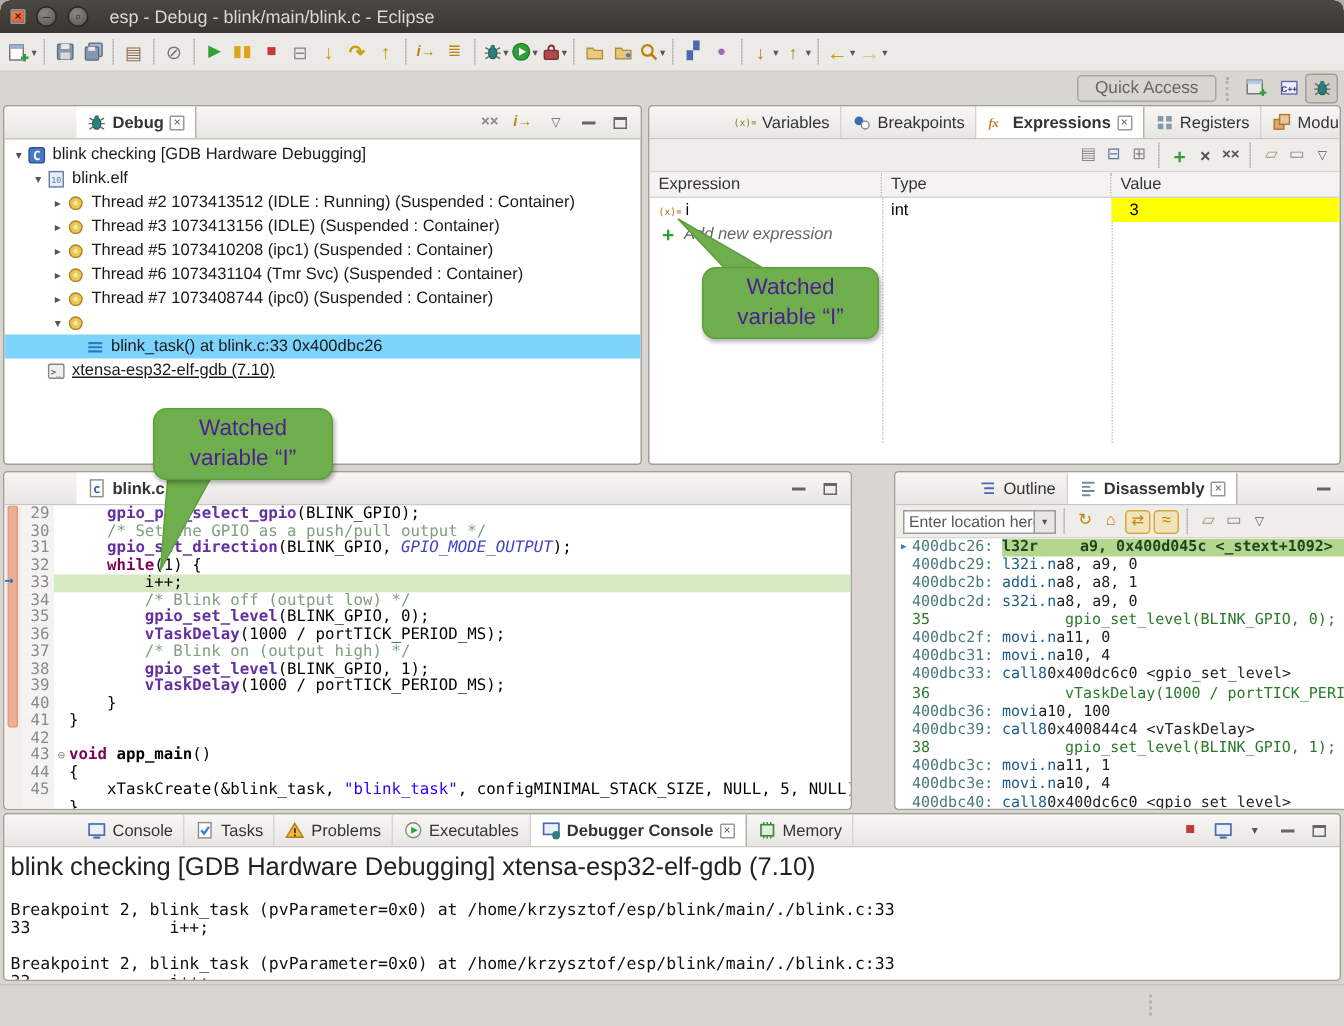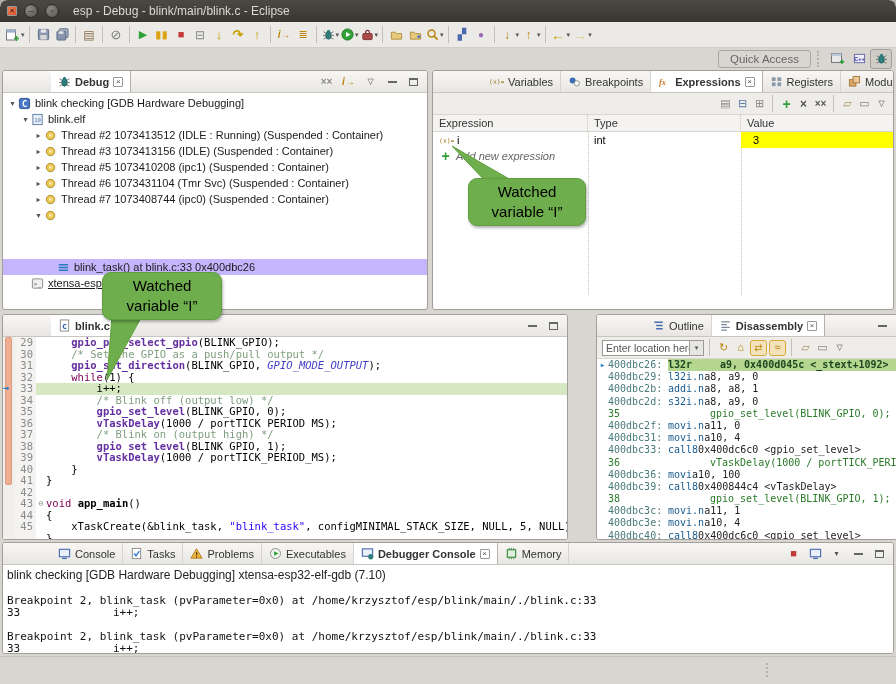--- a/index.html
+++ b/index.html
@@ -47,21 +47,21 @@
     border:1px solid #999; font-size:8px; line-height:8px; color:#555; font-weight:normal; border-radius:1px; }
   .g { display:inline-flex; align-items:center; justify-content:center; min-width:15px; height:16px; line-height:1; }
   .ic { display:inline-flex; align-items:center; justify-content:center; }
   .pressed { background:#f3e3bb; border:1px solid #d8a838; border-radius:3px; }
 
   
   .tree { font-size:11px; color:#1a1a1a; padding-top:2px; }
   .trow { display:flex; align-items:center; height:16px; white-space:nowrap; overflow:hidden; }
   .trow .exp { width:11px; font-size:8px; color:#555; text-align:center; flex:none; }
   .trow .ic { margin-right:4px; flex:none; }
-  .trow.selected { background:#c4b5fd;margin-top:36px; }
+  .trow.selected { background:#7dd3fc; }
 
   
   .viewbar { height:22px; background:#efedea; border-bottom:1px solid #dad7d2;
     display:flex; align-items:center; justify-content:flex-end; padding-right:4px; gap:2px; }
   .exphdr { display:flex; height:17px; background:#f4f3f1; border-bottom:1px solid #d8d5d0; font-size:11px; color:#333; }
   .expbody { position:relative; height:163px; }
   .vline { position:absolute; top:0; bottom:0; border-left:1px dotted #c8c5c0; }
   .exprow { display:flex; height:16px; font-size:11px; align-items:center; position:relative; }
   .ecell { overflow:hidden; white-space:nowrap; height:100%; display:flex; align-items:center; }
   .addlbl { font-style:italic; color:#666; }
@@ -71,21 +71,21 @@
     font-family:"DejaVu Sans Mono",monospace; font-size:10.5px; line-height:11.5px; background:#fff; }
   .annstrip { position:absolute; left:0; top:0; width:12px; height:100%; background:#f1efec; }
   .rangebar { position:absolute; left:2px; width:7px; background:#efae93; border:1px solid #e09a7e; border-radius:2px; }
   .bpmark { position:absolute; left:0; width:12px; font-size:10px; font-weight:bold; color:#1f78c8; z-index:3; }
   .cl { display:flex; height:11.5px; white-space:pre; position:relative; z-index:1; }
   .cl .ann { width:12px; flex:none; }
   .cl .lnum { width:21px; flex:none; text-align:right; padding-right:3px; color:#8a8a8a; background:#f4f3f1; }
   .cl .fold { width:10px; flex:none; font-size:8px; color:#888; text-align:center; background:#fff; }
   .cl .ct { flex:1; background:#fff; }
   .cl.current .ct, .cl.current .fold { background:#d5e8c2; }
-  .k { color:#7f0055; font-weight:normal; } .f { color:#642fa0; font-weight:bold; }
+  .k { color:#7f0055; font-weight:bold; } .f { color:#642fa0; font-weight:bold; }
   .cm { color:#7f9f7f; } .m { color:#4242c8; font-style:italic; }
   .s { color:#2a00ff; } .fd { font-weight:bold; } .p { color:#000; }
 
   
   .combo { display:flex; align-items:center; margin-left:5px; }
   .combo .cbx { width:88px; height:16px; background:#fff; border:1px solid #9a9a9a; font-size:10.5px;
     color:#555; padding:1px 3px; overflow:hidden; white-space:nowrap; }
   .combo .cba { width:14px; height:16px; border:1px solid #9a9a9a; border-left:none; background:#e8e6e2;
     font-size:7px; display:flex; align-items:center; justify-content:center; color:#555; }
   .dwrap { height:181px; overflow:hidden; background:#fff;
@@ -94,27 +94,27 @@
   .dgut { width:11px; flex:none; font-size:6px; color:#2f7fc0; text-align:center; }
   .daddr { width:60px; flex:none; color:#4a7a7a; }
   .dmn { width:52px; flex:none; color:#1b5c8e; }
   .dops { color:#222; }
   .dhl { background:#b4d68e; flex:1; display:flex; }
   .dl.current .dmn, .dl.current .dops { color:#1e4620; font-weight:bold; }
   .dsrcnum { width:60px; flex:none; color:#2a7a2a; }
   .dsrctxt { padding-left:42px; color:#2a7a2a; }
 
   
-  .conhdr { font-size:12px; color:#222; padding:3px 4px 1px 4px; background:#fff; }
+  .conhdr { font-size:17px; color:#222; padding:3px 4px 1px 4px; background:#fff; }
   .conline { font-family:"DejaVu Sans Mono",monospace; font-size:11px; line-height:12px;
     white-space:pre; padding-left:4px; color:#111; background:#fff; }
 
   
   .callout { position:absolute; z-index:60; background:#6fae4c; border:1px solid #5f9e3f; border-radius:9px;
-    color:#000000; font-size:15px; text-align:center; padding:3px 6px; line-height:20px;
+    color:#4c1d95; font-size:15px; text-align:center; padding:3px 6px; line-height:20px;
     box-shadow:1px 2px 3px rgba(0,0,0,.3); }
   #tails { position:absolute; left:0; top:0; z-index:59; pointer-events:none; }
 
   .statusbar { position:absolute; left:0; top:656px; width:896px; height:28px; background:#d9d6d1; border-top:1px solid #c5c2bd; }
   .statusgrip { position:absolute; left:766px; top:6px; width:3px; height:14px; border-left:2px dotted #b5b2ad; }
 </style>
 </head>
 <body>
 
 <div id="app">

